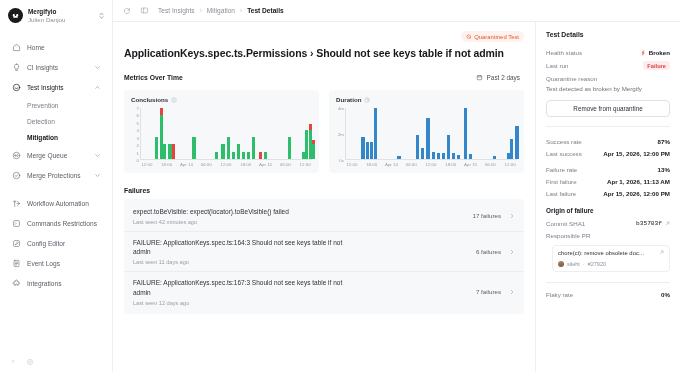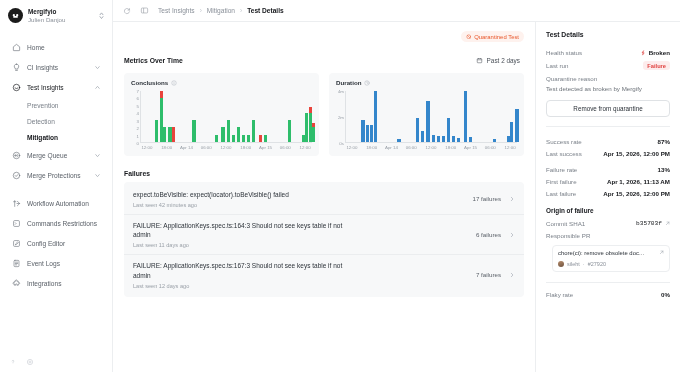--- a/index.html
+++ b/index.html
@@ -401,20 +401,21 @@
             <span>
               <svg width="5.5" height="5.5" viewBox="0 0 20 20" fill="none" stroke="currentColor" stroke-width="1.8" stroke-linecap="round">
                   <circle cx="10" cy="10" r="7"></circle>
                   <path d="M5.2 5.2 L14.8 14.8"></path>
                 </svg>
             </span>
             <span>Quarantined Test</span>
           </span>
         </div>
 
+        <h1 class="page-title">ApplicationKeys.spec.ts.Permissions › Should not see keys table if not admin</h1>
 
         <div class="section-row">
           <span class="section-label">Metrics Over Time</span>
           <span class="date-btn">
             <span>
               <svg width="7" height="7" viewBox="0 0 20 20" fill="none" stroke="currentColor" stroke-width="1.5" stroke-linejoin="round">
                   <rect x="3.5" y="4.5" width="13" height="12" rx="2"></rect>
                   <path d="M3.5 8 H16.5"></path>
                   <path d="M7 3 V5.5"></path>
                   <path d="M13 3 V5.5"></path>

